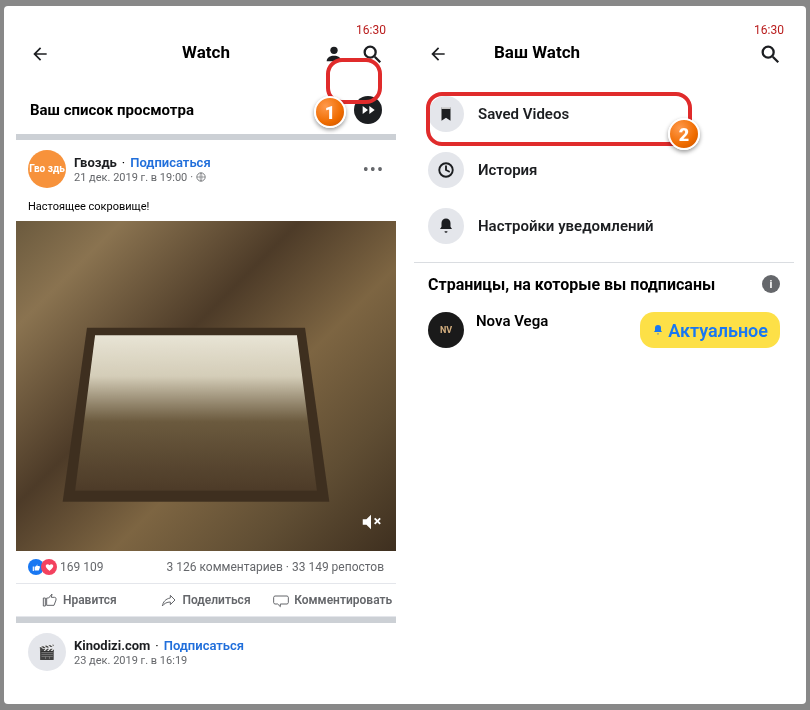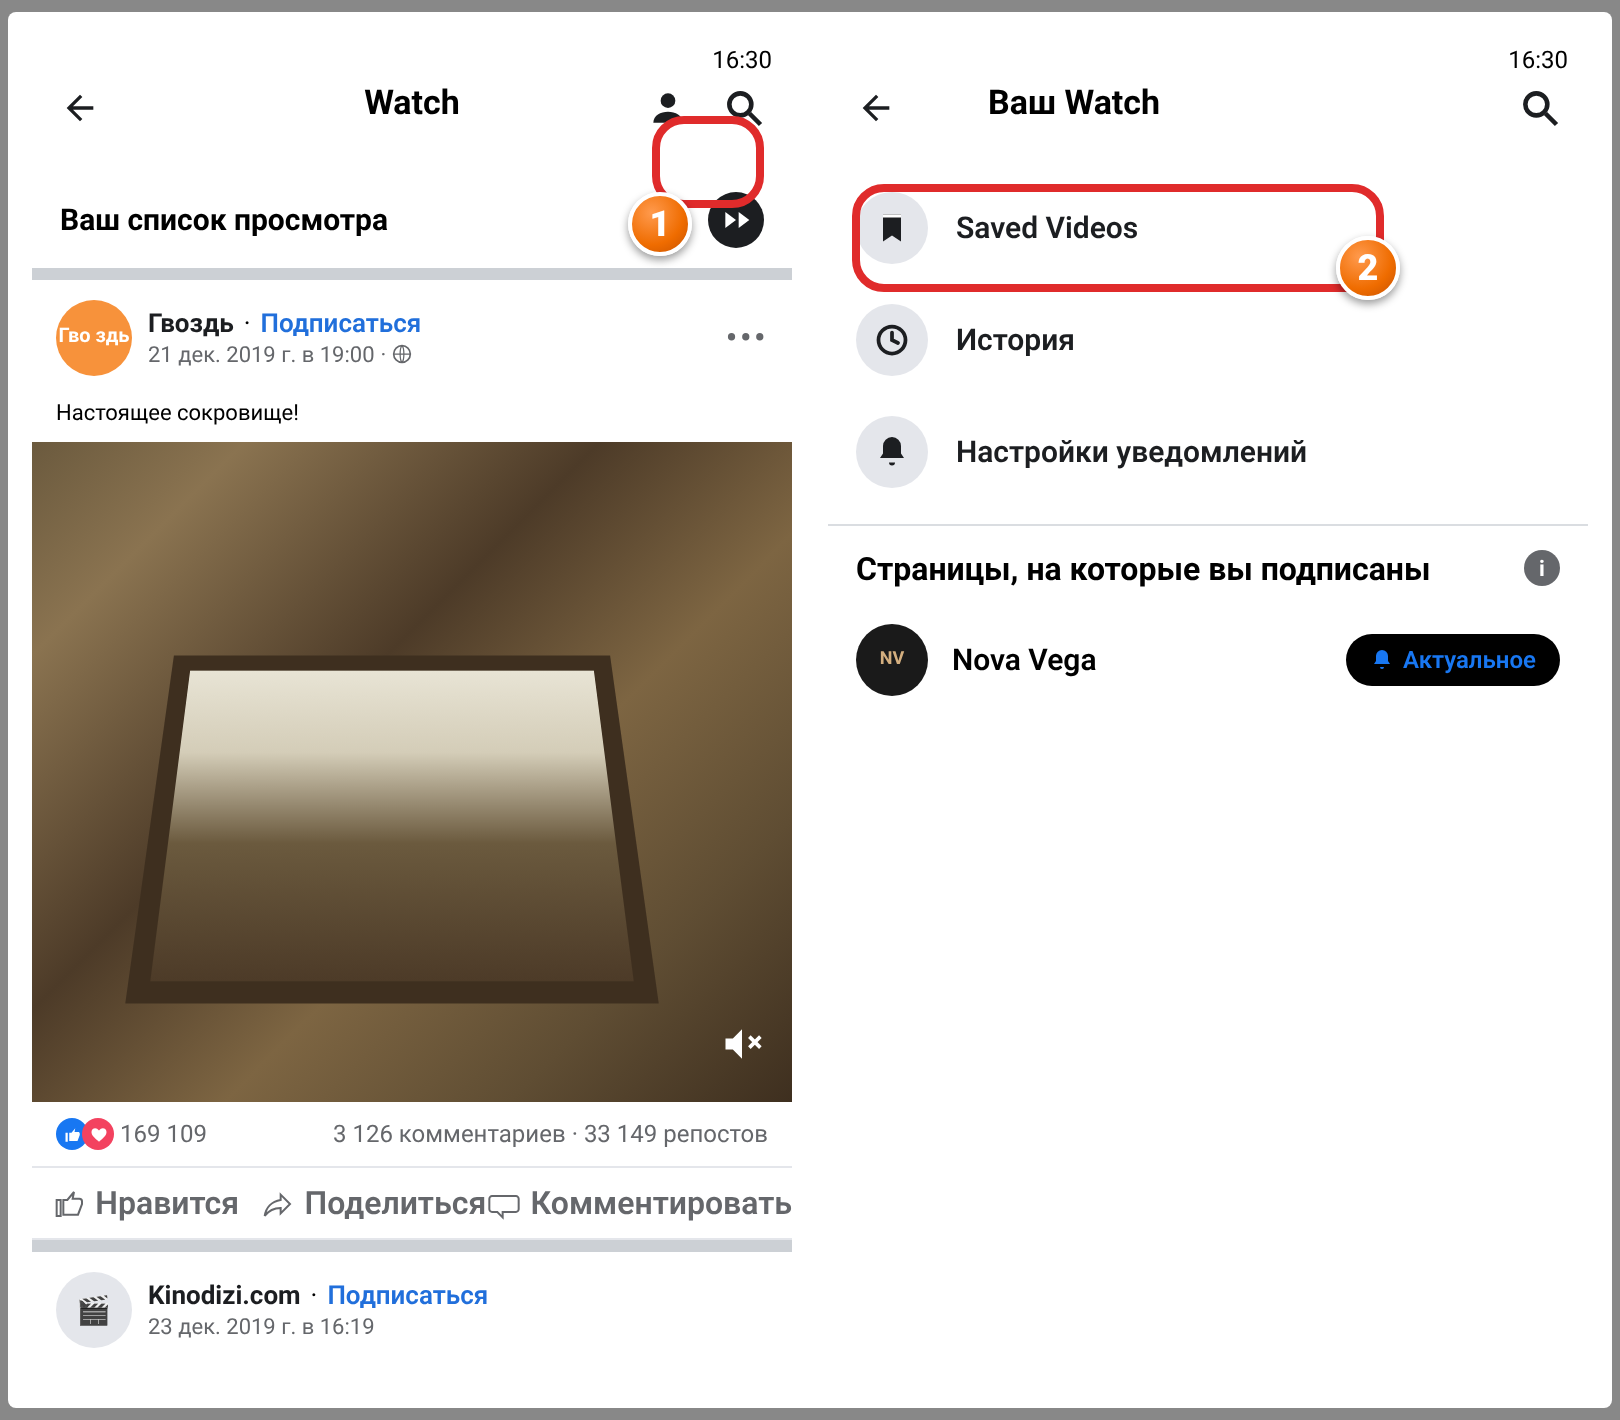--- a/index.html
+++ b/index.html
@@ -28,21 +28,21 @@
       display: flex;
       flex-direction: column;
     }
     .status-bar {
       height: 24px;
       display: flex;
       justify-content: flex-end;
       align-items: center;
       padding: 0 10px;
       font-size: 12px;
-      color: #000000;
+      color: #b91c1c;
     }
     .header {
       height: 44px;
       display: flex;
       align-items: flex-start;
       padding: 0 12px;
       position: relative;
       gap: 26px;
     }
     .header-title {
@@ -163,21 +163,21 @@
       border-top: 1px solid #e4e6eb;
       border-bottom: 1px solid #e4e6eb;
     }
     .action-btn {
       flex: 1;
       display: flex;
       align-items: center;
       justify-content: center;
       gap: 5px;
       padding: 8px 0;
-      font-size: 16px;
+      font-size: 12px;
       color: #65676b;
       font-weight: 600;
     }
     .next-post {
       display: flex;
       align-items: center;
       padding: 10px 12px;
       gap: 8px;
       border-top: 6px solid #ccd0d5;
     }
@@ -209,37 +209,36 @@
       margin-top: 8px;
     }
     .section-title { font-size: 16px; font-weight: 700; flex: 1; }
     .info-icon {
       width: 18px; height: 18px; border-radius: 50%; background: #65676b;
       color: #fff; display: flex; align-items: center; justify-content: center;
       font-size: 11px; font-weight: 700;
     }
     .page-row {
       display: flex;
-      align-items: center;
       padding: 10px 14px;
       gap: 12px;
     }
     .page-avatar {
       width: 36px; height: 36px; border-radius: 50%;
       background: #1a1a1a;
       display: flex; align-items: center; justify-content: center;
       color: #d4af7f; font-size: 9px; font-weight: 700;
     }
     .page-name { flex: 1; font-size: 15px; font-weight: 600; }
     .chip {
-      background: #000000;
+      background: #fde047;
       color: #1877f2;
       padding: 6px 12px;
       border-radius: 14px;
-      font-size: 12px;
+      font-size: 18px;
       font-weight: 600;
       display: flex;
       align-items: center;
       gap: 4px;
     }
     .highlight-red {
       position: absolute;
       border: 4px solid #e02b2b;
       border-radius: 16px;
       pointer-events: none;

